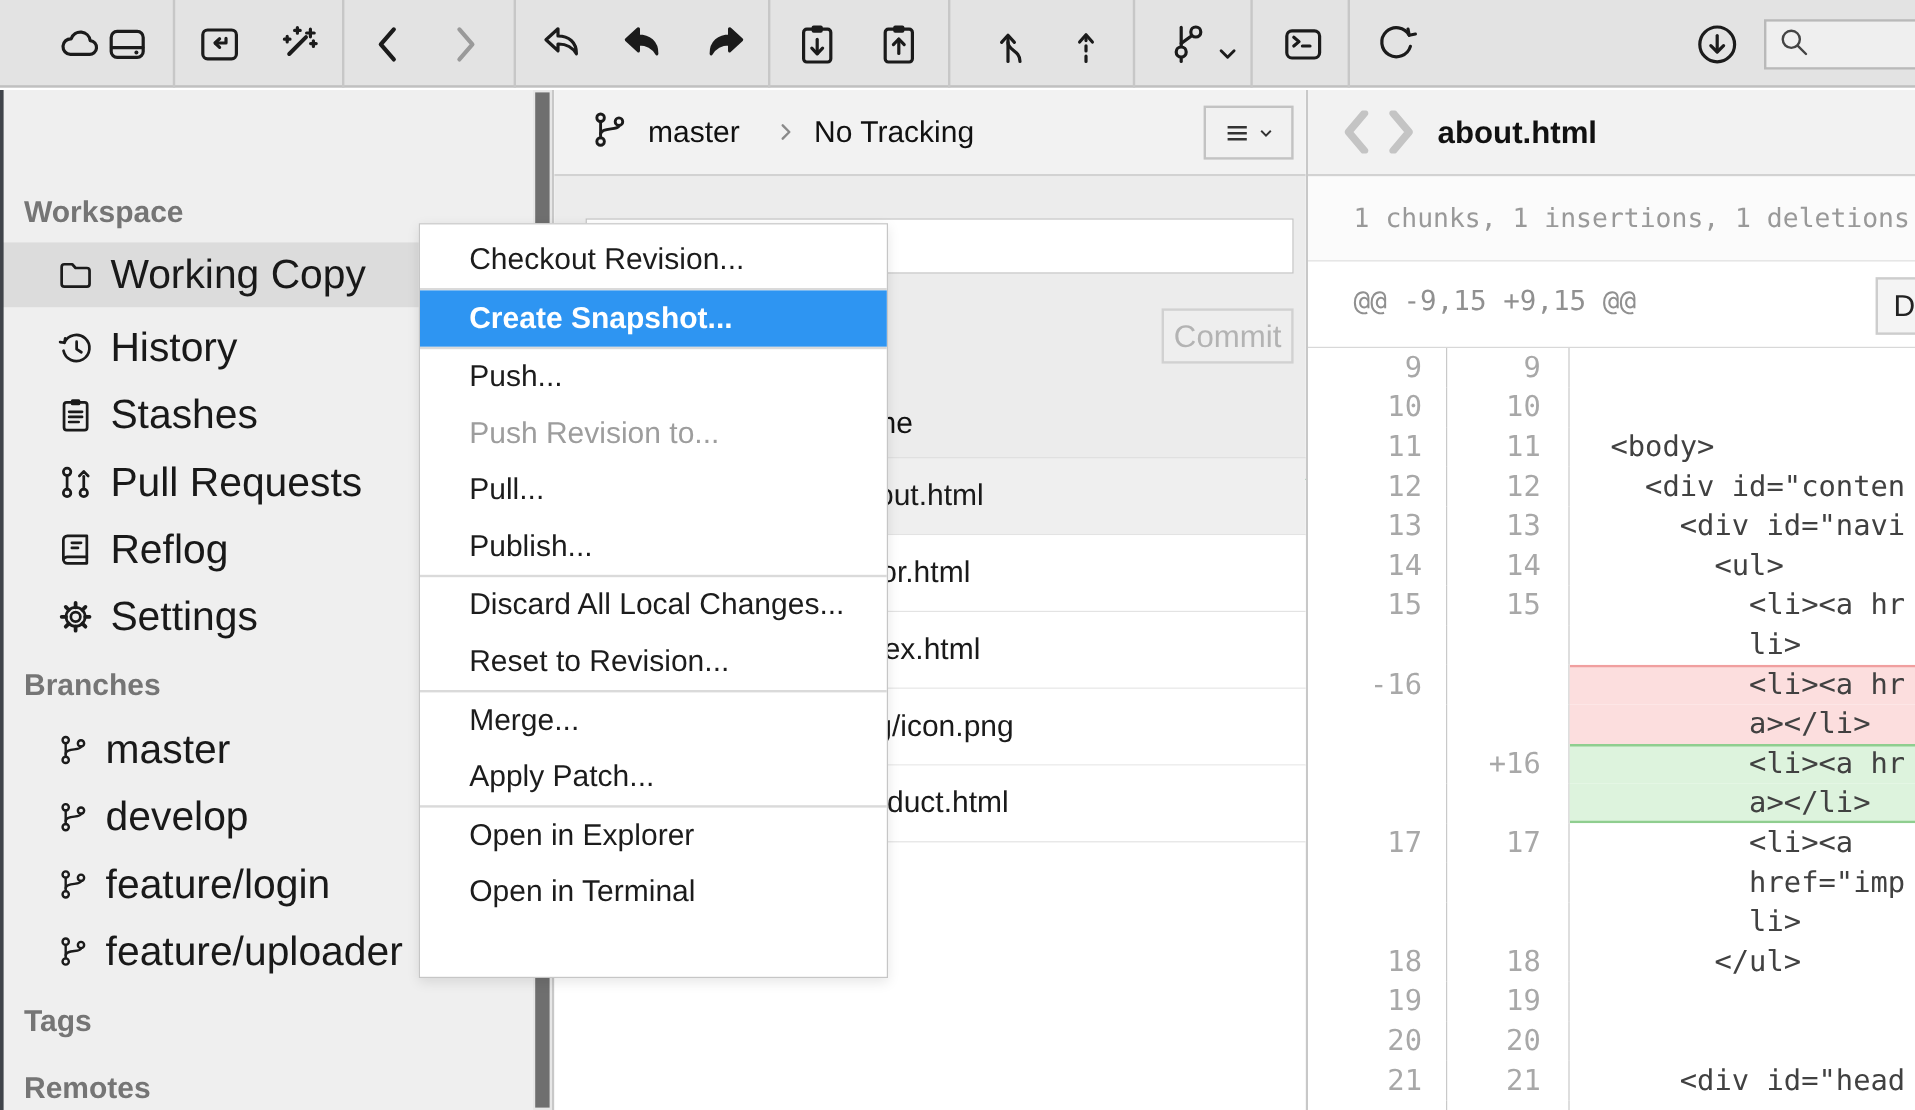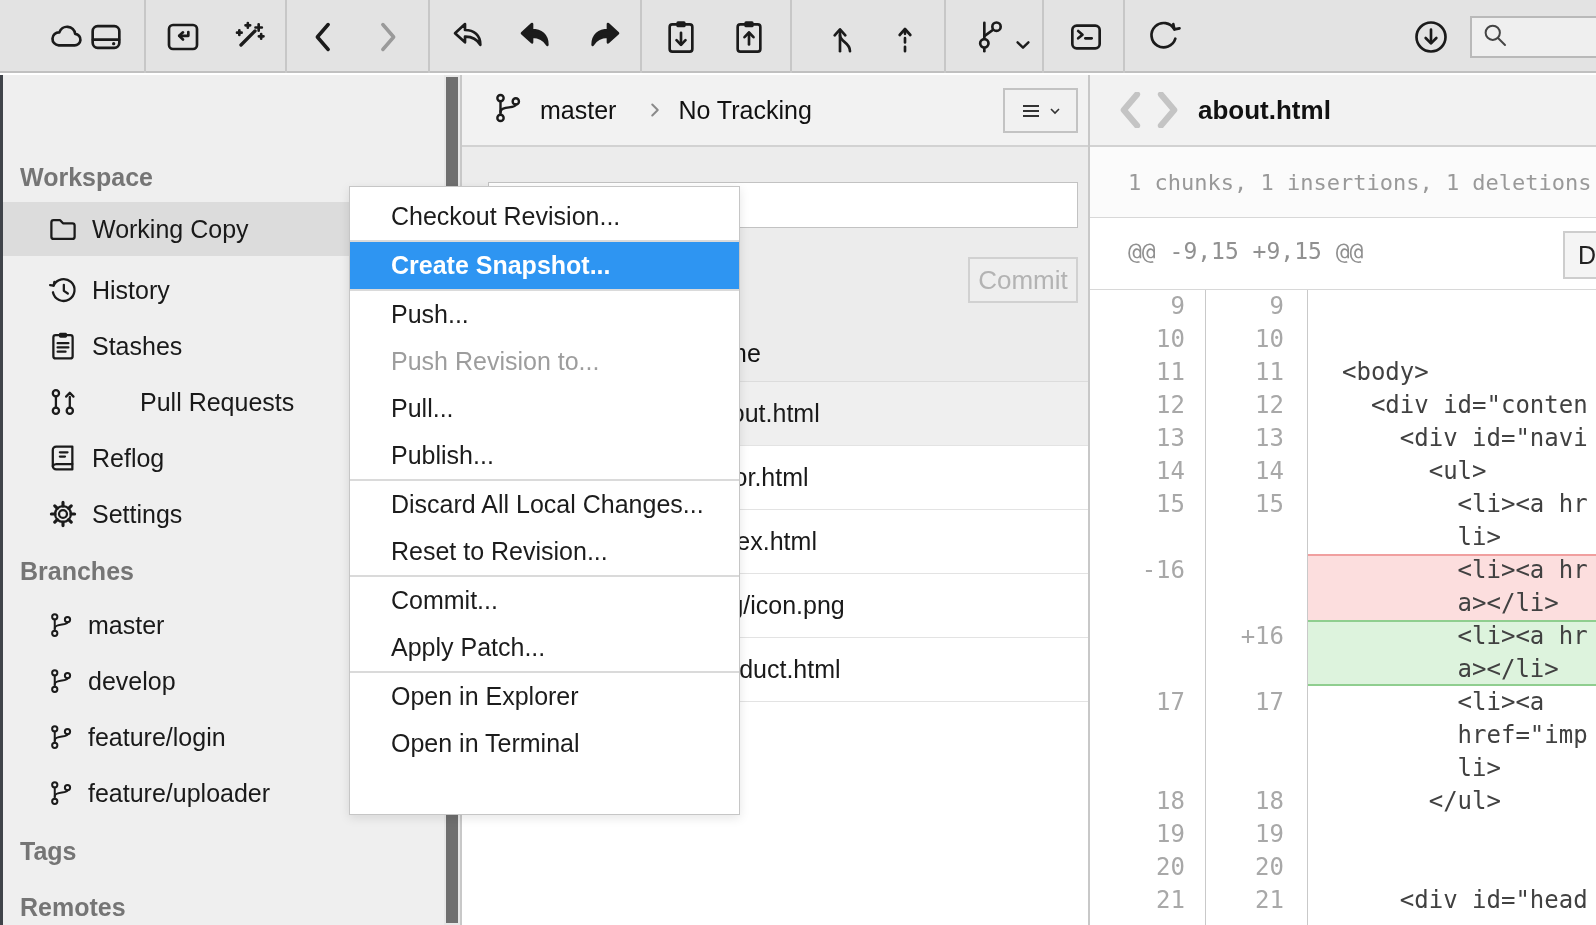--- a/index.html
+++ b/index.html
@@ -18,21 +18,21 @@
   #search-box input{border:none;background:transparent;outline:none;width:100px;font-size:22px;}
 
   
   #sidebar{position:absolute;left:0;top:75px;width:444px;height:850px;background:#efefef;}
   #win-border-left{position:absolute;left:0;top:75px;width:3px;height:850px;background:#40444a;z-index:3;}
   .side-header{position:absolute;left:20px;font-size:25px;font-weight:bold;color:#757575;}
   .side-row{position:absolute;left:0;width:444px;display:flex;align-items:center;color:#191919;}
   .side-row.selected{background:#dcdcdc;}
   .side-icon{display:flex;align-items:center;justify-content:center;color:#1b1b1b;flex:0 0 auto;}
   .side-icon svg{width:34px;height:34px;}
-  .side-label{margin-left:12px;font-size:25px;white-space:nowrap;}
+  .side-label{margin-left:12px;font-size:34px;white-space:nowrap;}
   .badge{position:absolute;left:408px;width:34px;height:34px;background:#59544e;color:#fff;
     font-size:23px;font-weight:bold;display:flex;align-items:center;justify-content:center;}
   #scrollbar-track{position:absolute;left:444px;top:75px;width:16px;height:850px;background:#e7e7e7;}
   #scrollbar-thumb{position:absolute;left:446px;top:77px;width:12px;height:846px;background:#6f6f6f;}
   .panel-sep{position:absolute;top:75px;width:2px;height:850px;background:#c8c8c8;}
 
   
   #commit-panel{position:absolute;left:462px;top:75px;width:626px;height:850px;background:#fff;}
   #commit-header{position:absolute;left:0;top:0;width:626px;height:72px;background:#f2f2f2;border-bottom:2px solid #d2d2d2;display:flex;align-items:center;padding-left:28px;}
   #commit-header .bicon svg{width:36px;height:36px;color:#1b1b1b;}
@@ -243,21 +243,21 @@
     <div class="side-row" style="top: 190px; height: 50px;">
       <span class="side-icon" style="margin-left:46px">
         <svg style="width:34px;height:34px" viewBox="0 0 24 24" fill="none" stroke="currentColor" stroke-width="1.6" stroke-linecap="round" stroke-linejoin="round">
           <path d="M5.4 8.9A7.7 7.7 0 1 1 4.9 13.6"></path>
           <path d="M5.4 8.9L2.9 8.5M5.4 8.9l.5-2.6"></path>
           <path d="M12.6 8.3v4.3l2.8 1.9"></path>
         </svg>
       </span>
       <span class="side-label">History</span>
     </div>
-    <div class="side-row" style="top: 302px; height: 50px; gap: 48px;">
+    <div class="side-row" style="top: 302px; height: 50px;">
       <span class="side-icon" style="margin-left:46px">
         <svg style="width:34px;height:34px" viewBox="0 0 24 24" fill="none" stroke="currentColor" stroke-width="1.6" stroke-linecap="round" stroke-linejoin="round">
           <circle cx="7" cy="5.8" r="2.2"></circle>
           <circle cx="7" cy="18.2" r="2.2"></circle>
           <path d="M7 8v8"></path>
           <circle cx="16.8" cy="18.2" r="2.2"></circle>
           <path d="M16.8 16V8.4"></path>
           <path d="M14.2 8.2l2.6-2.7 2.6 2.7"></path>
         </svg>
       </span>
@@ -519,18 +519,18 @@
     <div class="menu-item hl">Create Snapshot...</div>
     <div class="menu-sep"></div>
     <div class="menu-item">Push...</div>
     <div class="menu-item disabled">Push Revision to...</div>
     <div class="menu-item">Pull...</div>
     <div class="menu-item">Publish...</div>
     <div class="menu-sep"></div>
     <div class="menu-item">Discard All Local Changes...</div>
     <div class="menu-item">Reset to Revision...</div>
     <div class="menu-sep"></div>
-    <div class="menu-item">Commit...</div>
+    <div class="menu-item">Merge...</div>
     <div class="menu-item">Apply Patch...</div>
     <div class="menu-sep"></div>
     <div class="menu-item">Open in Explorer</div>
     <div class="menu-item">Open in Terminal</div>
   </div>
 
 </body></html>

